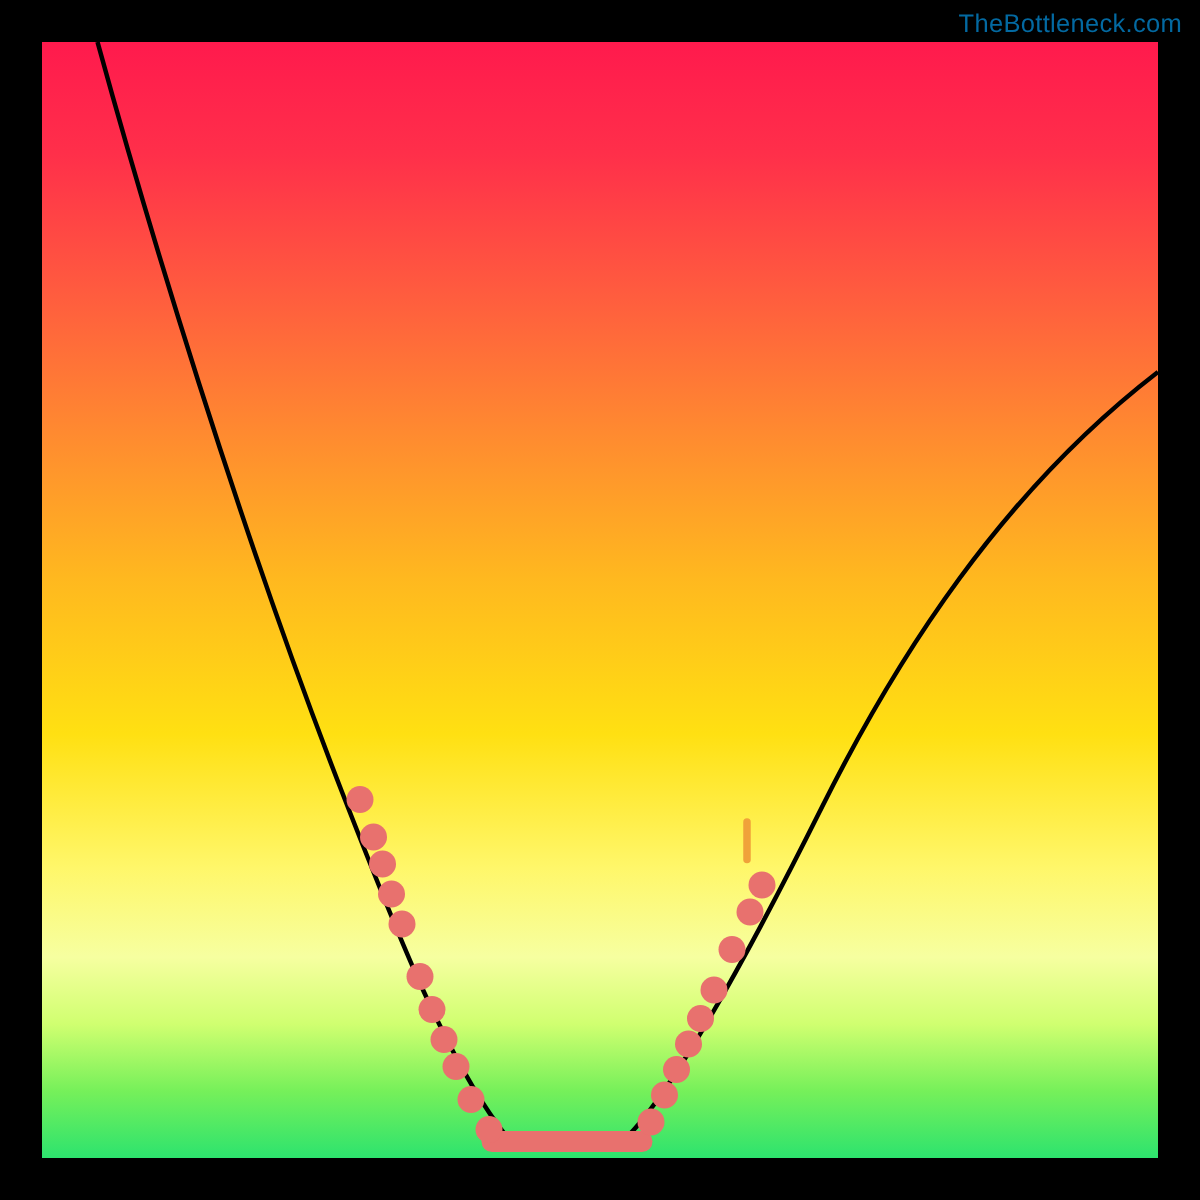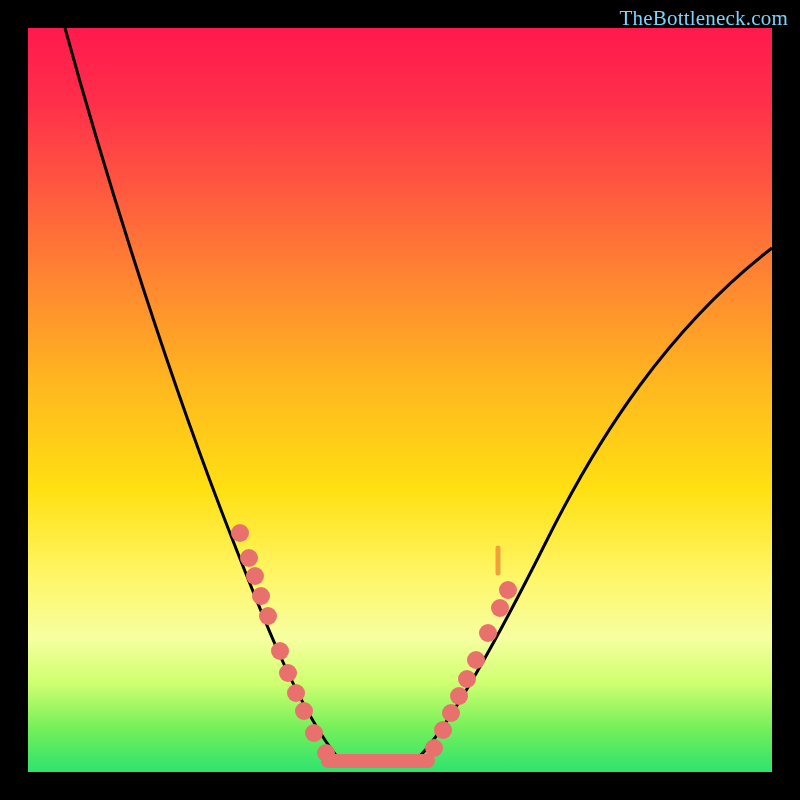--- a/index.html
+++ b/index.html
@@ -38,25 +38,24 @@
       #f6ffa0 82%,
       #d0ff70 88%,
       #76f05a 94%,
       #2de36e 100%
     );
   }
   .watermark {
     position: absolute;
     top: 6px;
     right: 12px;
-    color: #7dd3fc;
-    font-size: 21px;
+    color: #0369a1;
+    font-size: 17px;
     letter-spacing: 0.2px;
     user-select: none;
-    font-family: Liberation Serif, serif;
   }
   svg.curve {
     position: absolute;
     left: 0;
     top: 0;
     width: 744px;
     height: 744px;
   }
   .marker {
     fill: #e8716e;

